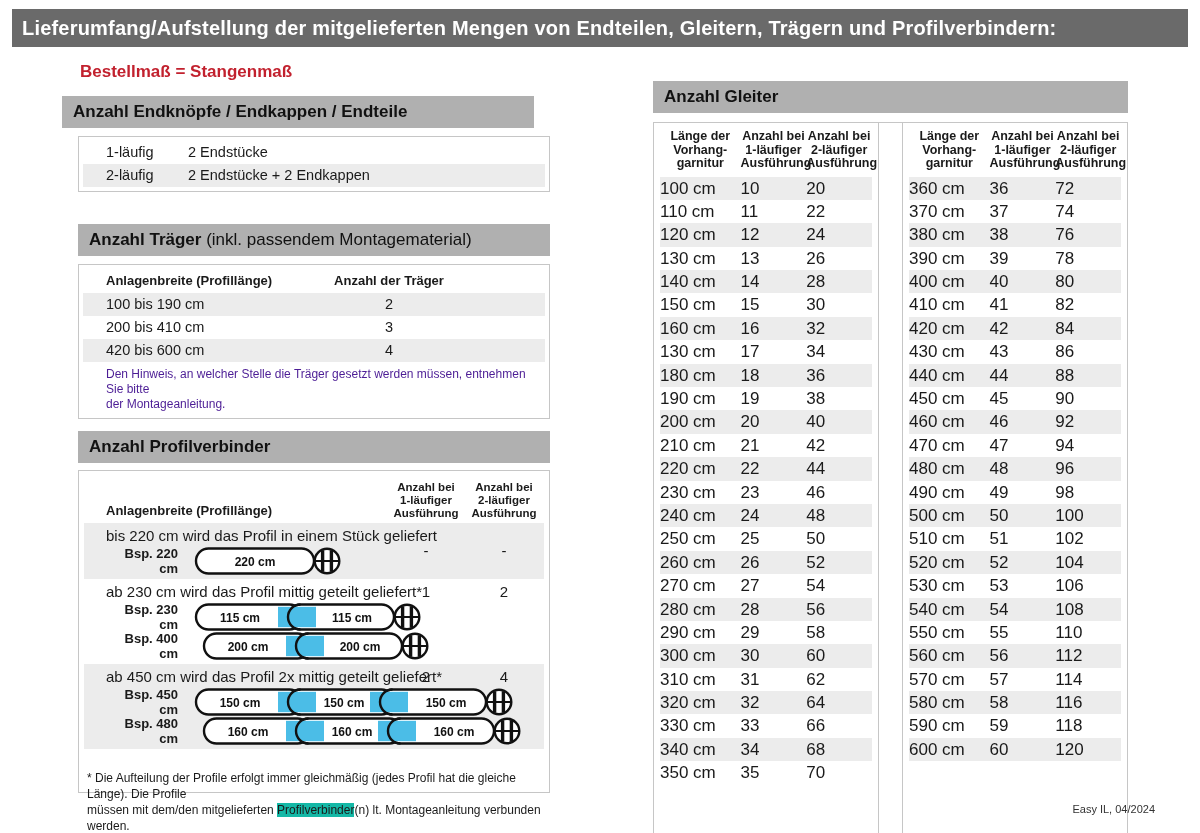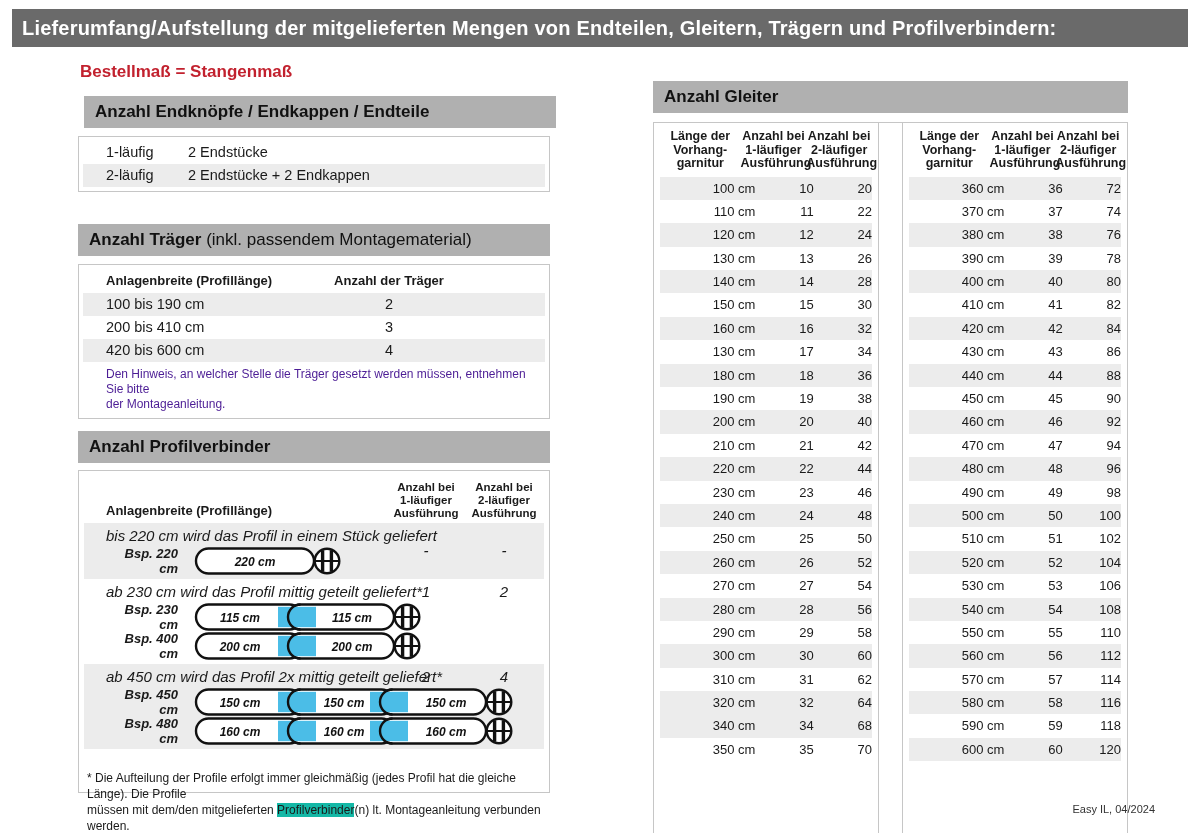--- a/index.html
+++ b/index.html
@@ -43,59 +43,59 @@
   .t-row .tc1 { margin-left: 23px; }
   .tc2 { position: absolute; top: 0; left: 246px; width: 120px; text-align: center; }
   .t-note { font-size: 12px; line-height: 15px; margin: 5px 0 2px 23px; color: #4c1d95; white-space: pre-line; }
 
   
   .tbl-profil { padding: 2px 0; }
   .p-head { position: relative; height: 50px; margin: 0 5px; }
   .p-head .pc1 { position: absolute; left: 22px; bottom: 5px; font-size: 13px; font-weight: bold; }
   .p-colhead { position: absolute; bottom: 3px; width: 80px; text-align: center;
                font-size: 11.5px; font-weight: bold; line-height: 13px; white-space: pre-line; }
-  .p-sec { position: relative; margin: 0 5px; padding: 4px 0 3px; font-style: italic; }
+  .p-sec { position: relative; margin: 0 5px; padding: 4px 0 3px; }
   .p-text { margin-left: 22px; font-size: 15px; white-space: nowrap; height: 18px; }
   .p-val { position: absolute; top: 4px; width: 80px; text-align: center; font-size: 15px; }
   .v1 { left: 302px; } .v2 { left: 380px; }
   .p-val.mid { top: 19px; }
   .ex-row { display: flex; align-items: center; height: 31px; margin-left: 24px; }
-  .ex-row + .ex-row { margin-top: -2px; }
+  .ex-row + .ex-row { margin-top: -2px; gap: 8px; }
   .ex-label { width: 86px; text-align: right; font-size: 13px; font-weight: bold; padding-right: 16px; }
   .bar-svg { display: block; }
   .bar-svg text { font-family: "Liberation Sans", sans-serif; font-size: 12px; font-weight: bold; fill: #111; text-anchor: middle; }
   .p-foot { margin: 5px 8px 2px; font-size: 12px; line-height: 16px; white-space: pre-line; }
   .p-foot .hl { background: #14b8a6; }
 
   
   .g-frame { display: flex; align-items: stretch; }
   .g-pane { flex: 1; padding: 0 6px 4px; }
   .g-pane.g-left  { border-right: 1px solid #c6c6c6; }
   .g-pane.g-right { border-left: 1px solid #c6c6c6; margin-left: 3px; }
   .g-head { display: flex; padding: 7px 0 6px; font-size: 12.5px; font-weight: bold;
             line-height: 13.5px; text-align: center; }
   .g-head > div { white-space: pre-line; }
-  .g-row { display: flex; height: 23.4px; line-height: 23.4px; font-size: 13px; text-align: right; padding-left: 24px; }
+  .g-row { display: flex; height: 23.4px; line-height: 23.4px; font-size: 17px; text-align: left; }
   .gc1 { width: 38%; } .gc2 { width: 31%; } .gc3 { width: 31%; }
 
   .footer { position: absolute; top: 803px; left: 0; width: 1155px; text-align: right;
             font-size: 11px; color: #333; }
 </style>
 </head>
 <body>
 
 <div class="page">
 
   <div class="topbar">
     <span>Lieferumfang/Aufstellung der mitgelieferten Mengen von Endteilen, Gleitern, Trägern und Profilverbindern:</span>
   </div>
 
   <div class="subtitle">Bestellmaß = Stangenmaß</div>
 
-  <div class="abs sec-header" style="left:84px; top:96px; width:472px;">
+  <div class="abs sec-header" style="left:62px; top:96px; width:472px;">
     <span class="b">Anzahl Endknöpfe / Endkappen / Endteile</span>
   </div>
 
   <div class="abs box tbl-endteile" style="left:78px; top:136px; width:472px;">
     <div class="e-row">
       <span class="c1">1-läufig</span>
       <span class="c2">2 Endstücke</span>
     </div>
     <div class="e-row alt">
       <span class="c1">2-läufig</span>
@@ -406,20 +406,25 @@
             <span class="gc2">31</span>
             <span class="gc3">62</span>
           </div>
 
           <div class="g-row alt">
             <span class="gc1">320 cm</span>
             <span class="gc2">32</span>
             <span class="gc3">64</span>
           </div>
 
+          <div class="g-row">
+            <span class="gc1">330 cm</span>
+            <span class="gc2">33</span>
+            <span class="gc3">66</span>
+          </div>
 
           <div class="g-row alt">
             <span class="gc1">340 cm</span>
             <span class="gc2">34</span>
             <span class="gc3">68</span>
           </div>
 
           <div class="g-row">
             <span class="gc1">350 cm</span>
             <span class="gc2">35</span>

